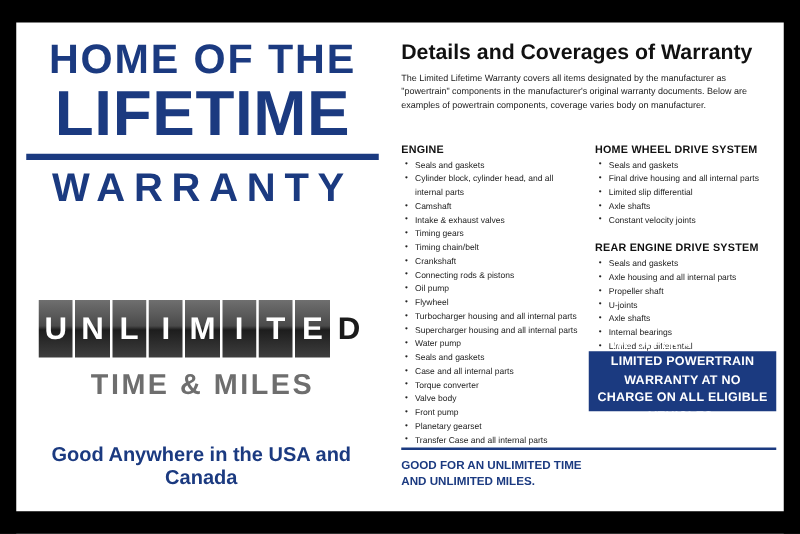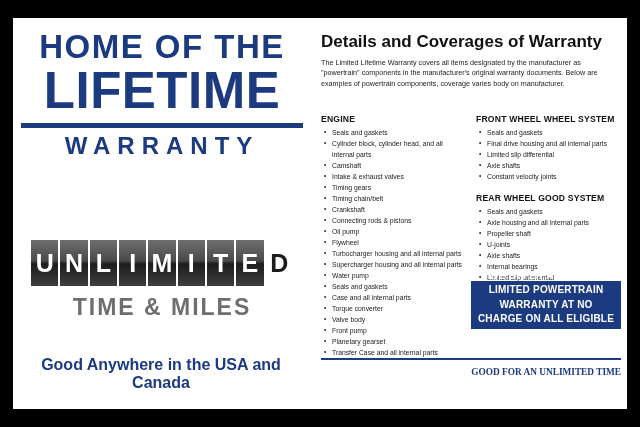--- a/index.html
+++ b/index.html
@@ -79,21 +79,21 @@
     font-size: 51px;
     letter-spacing: 0.5px;
     margin-top: 2px;
   }
   .hero-rule {
     height: 5px;
     background: #1b3a80;
     margin: 7px 0 6px 0;
   }
   .hero-warranty {
-    font-size: 24px;
+    font-size: 32px;
     letter-spacing: 7px;
   }
 
   
   .tiles-wrap {
     position: absolute;
     left: 18px;
     top: 222px;
     width: 262px;
   }
@@ -230,26 +230,25 @@
     top: 340px;
     width: 300px;
     height: 2px;
     background: #1b3a80;
   }
   .footer-text {
     position: absolute;
     left: 8px;
     top: 348px;
     width: 300px;
-    text-align: right;
+    text-align: left;
     color: #1b3a80;
     font-size: 9.3px;
     font-weight: bold;
     line-height: 1.35;
-    font-family: Liberation Serif, serif;
   }
 </style>
 </head>
 <body>
 
 <div class="page">
 
   <div class="frame-top"></div>
   <div class="frame-bottom"></div>
   <div class="frame-left"></div>
@@ -312,46 +311,47 @@
             <li>Case and all internal parts</li>
             <li>Torque converter</li>
             <li>Valve body</li>
             <li>Front pump</li>
             <li>Planetary gearset</li>
             <li>Transfer Case and all internal parts</li>
           </ul>
         </div>
 
         <div class="col">
-          <div class="sec-title">FRONT WHEEL WHEEL SYSTEM</div>
+          <div class="sec-title">HOME WHEEL DRIVE SYSTEM</div>
           <ul class="items">
             <li>Seals and gaskets</li>
             <li>Final drive housing and all internal parts</li>
             <li>Limited slip differential</li>
             <li>Axle shafts</li>
             <li>Constant velocity joints</li>
           </ul>
 
-          <div class="sec-title spaced">REAR WHEEL GOOD SYSTEM</div>
+          <div class="sec-title spaced">REAR ENGINE DRIVE SYSTEM</div>
           <ul class="items">
             <li>Seals and gaskets</li>
             <li>Axle housing and all internal parts</li>
             <li>Propeller shaft</li>
             <li>U-joints</li>
             <li>Axle shafts</li>
             <li>Internal bearings</li>
             <li>Limited slip differential</li>
           </ul>
         </div>
       </div>
 
       <div class="promo">
         <span>WE OFFER A LIFETIME LIMITED POWERTRAIN WARRANTY AT NO CHARGE ON ALL ELIGIBLE VEHICLES.</span>
       </div>
 
       <div class="footer-rule"></div>
       <div class="footer-text">
         <div>GOOD FOR AN UNLIMITED TIME</div>
+        <div>AND UNLIMITED MILES.</div>
       </div>
     </div>
 
   </div>
 </div>
 
 </body></html>

